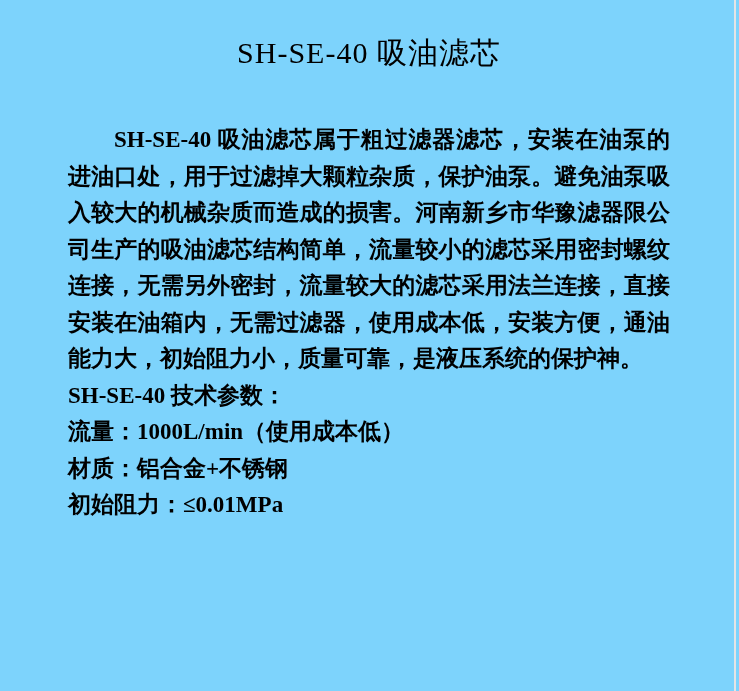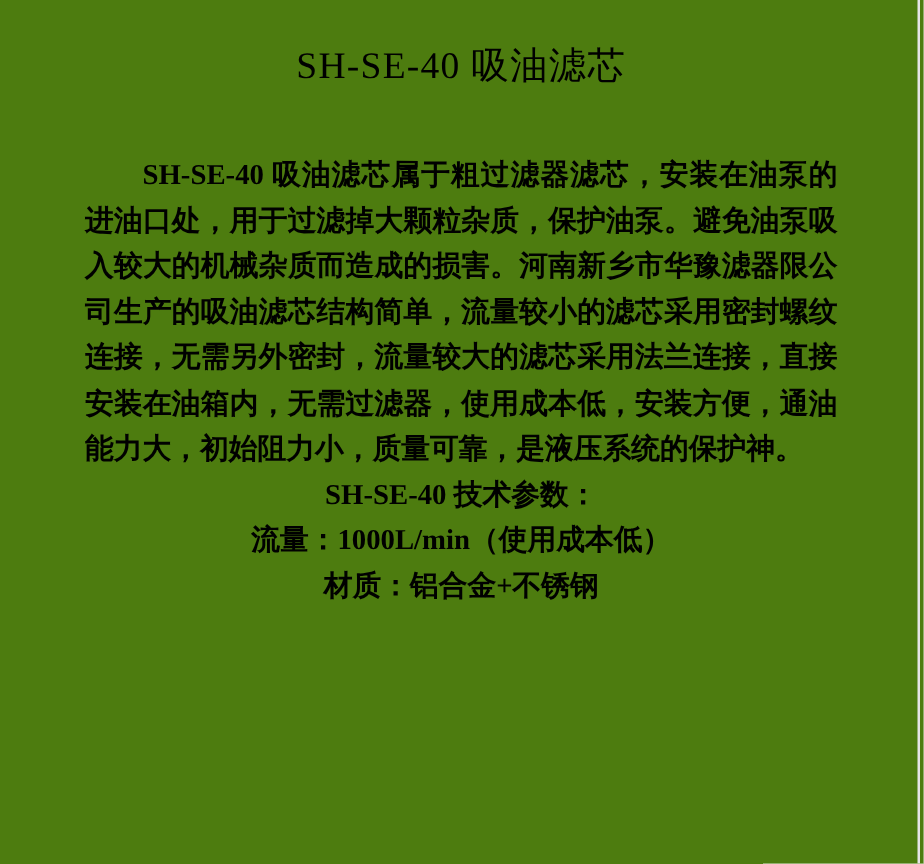--- a/index.html
+++ b/index.html
@@ -4,21 +4,21 @@
 <style>
   html, body {
     margin: 0;
     padding: 0;
     background: #ffffff;
   }
   .page {
     position: relative;
     width: 739px;
     height: 691px;
-    background: #4d7c0f;
+    background: #7dd3fc;
     overflow: hidden;
     font-family: "Liberation Serif", "DejaVu Serif", serif;
     color: #000000;
   }
   
   .edge-line {
     position: absolute;
     top: 0;
     right: 3px;
     width: 2px;
@@ -46,28 +46,29 @@
     line-height: 36.5px;
     font-weight: 700;
     text-align: justify;
     text-indent: 46px;
   }
   .param-line {
     margin: 0;
     font-size: 23px;
     line-height: 36.5px;
     font-weight: 700;
-    text-align: center;
+    text-align: left;
   }
 </style>
 </head>
 <body>
 
 <div class="page">
   <div class="edge-line"></div>
   <div class="content">
     <h1 class="doc-title">SH-SE-40 吸油滤芯</h1>
     <p class="intro">SH-SE-40 吸油滤芯属于粗过滤器滤芯，安装在油泵的进油口处，用于过滤掉大颗粒杂质，保护油泵。避免油泵吸入较大的机械杂质而造成的损害。河南新乡市华豫滤器限公司生产的吸油滤芯结构简单，流量较小的滤芯采用密封螺纹连接，无需另外密封，流量较大的滤芯采用法兰连接，直接安装在油箱内，无需过滤器，使用成本低，安装方便，通油能力大，初始阻力小，质量可靠，是液压系统的保护神。</p>
     <p class="param-line">SH-SE-40 技术参数：</p>
     <p class="param-line">流量：1000L/min（使用成本低）</p>
     <p class="param-line">材质：铝合金+不锈钢</p>
+    <p class="param-line">初始阻力：≤0.01MPa</p>
   </div>
 </div>
 
 </body></html>

